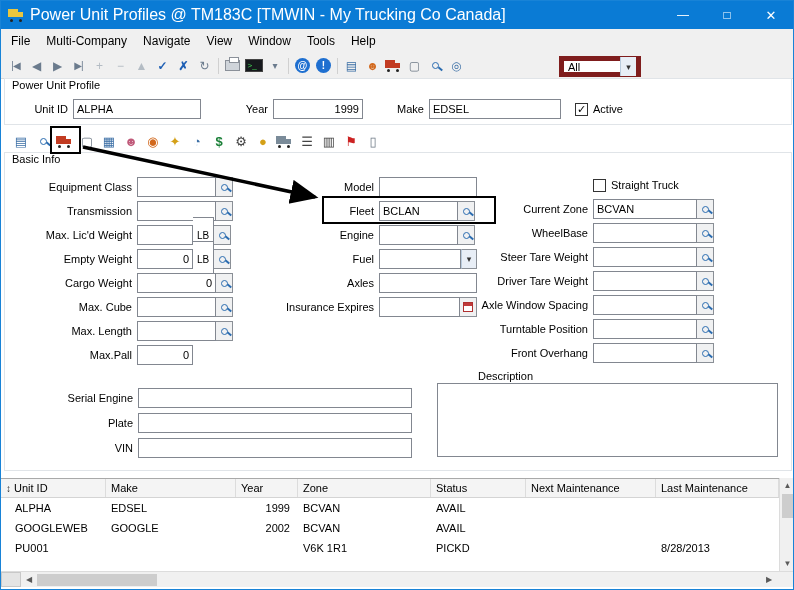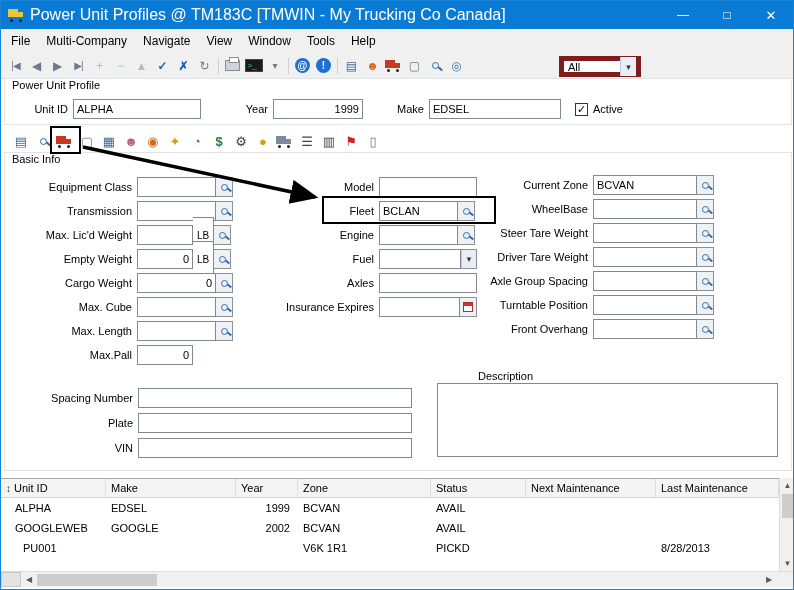--- a/index.html
+++ b/index.html
@@ -343,20 +343,25 @@
       <span class="lbl lw112">Insurance Expires</span>
       <input class="fld w81" style="width: 81px;" value="">
       <button class="calbtn">
           <span class="cal"></span>
         </button>
     </div>
   </div>
 
   <div class="col" style="left:440px; top:172px;">
     <div class="row">
+      <span class="lbl lw152"></span>
+      <span class="cb"></span>
+      <span>Straight Truck</span>
+    </div>
+    <div class="row">
       <span class="lbl lw152">Current Zone</span>
       <input class="fld w104" value="BCVAN" style="">
       <button class="lk">
           <span class="mg"></span>
         </button>
     </div>
     <div class="row">
       <span class="lbl lw152">WheelBase</span>
       <input class="fld w104" value="" style="">
       <button class="lk">
@@ -371,21 +376,21 @@
         </button>
     </div>
     <div class="row">
       <span class="lbl lw152">Driver Tare Weight</span>
       <input class="fld w104" value="" style="">
       <button class="lk">
           <span class="mg"></span>
         </button>
     </div>
     <div class="row">
-      <span class="lbl lw152">Axle Group Spacing</span>
+      <span class="lbl lw152">Axle Window Spacing</span>
       <input class="fld w104" value="" style="">
       <button class="lk">
           <span class="mg"></span>
         </button>
     </div>
     <div class="row">
       <span class="lbl lw152">Turntable Position</span>
       <input class="fld w104" value="" style="">
       <button class="lk">
           <span class="mg"></span>
@@ -395,21 +400,21 @@
       <span class="lbl lw152">Front Overhang</span>
       <input class="fld w104" value="" style="">
       <button class="lk">
           <span class="mg"></span>
         </button>
     </div>
   </div>
 
   <div class="col" style="left:14px; top:384px;">
     <div class="row" style="height:25px;">
-      <span class="lbl lw123">Spacing Number</span>
+      <span class="lbl lw123">Serial Engine</span>
       <input class="fld w274" value="" style="">
     </div>
     <div class="row" style="height:25px;">
       <span class="lbl lw123">Plate</span>
       <input class="fld w274" value="" style="">
     </div>
     <div class="row" style="height:25px;">
       <span class="lbl lw123">VIN</span>
       <input class="fld w274" value="" style="">
     </div>
@@ -454,21 +459,21 @@
     <div class="grow">
       <div class="gc c1" style="padding-left:14px;">GOOGLEWEB</div>
       <div class="gc c2">GOOGLE</div>
       <div class="gc c3">2002</div>
       <div class="gc c4">BCVAN</div>
       <div class="gc c5">AVAIL</div>
       <div class="gc c6"></div>
       <div class="gc c7"></div>
     </div>
     <div class="grow">
-      <div class="gc c1" style="padding-left:22px;">PU001</div>
+      <div class="gc c1" style="padding-left:14px;">PU001</div>
       <div class="gc c2"></div>
       <div class="gc c3"></div>
       <div class="gc c4">V6K 1R1</div>
       <div class="gc c5">PICKD</div>
       <div class="gc c6"></div>
       <div class="gc c7">8/28/2013</div>
     </div>
   </div>
 
   <div class="vscroll">

